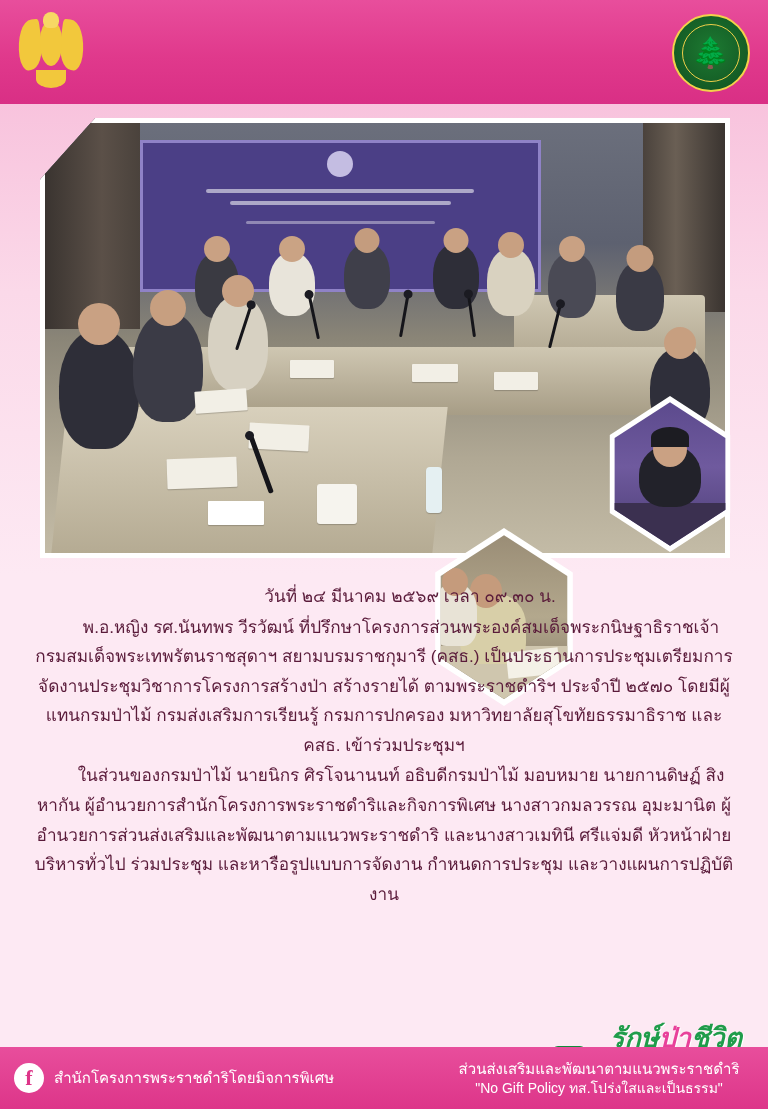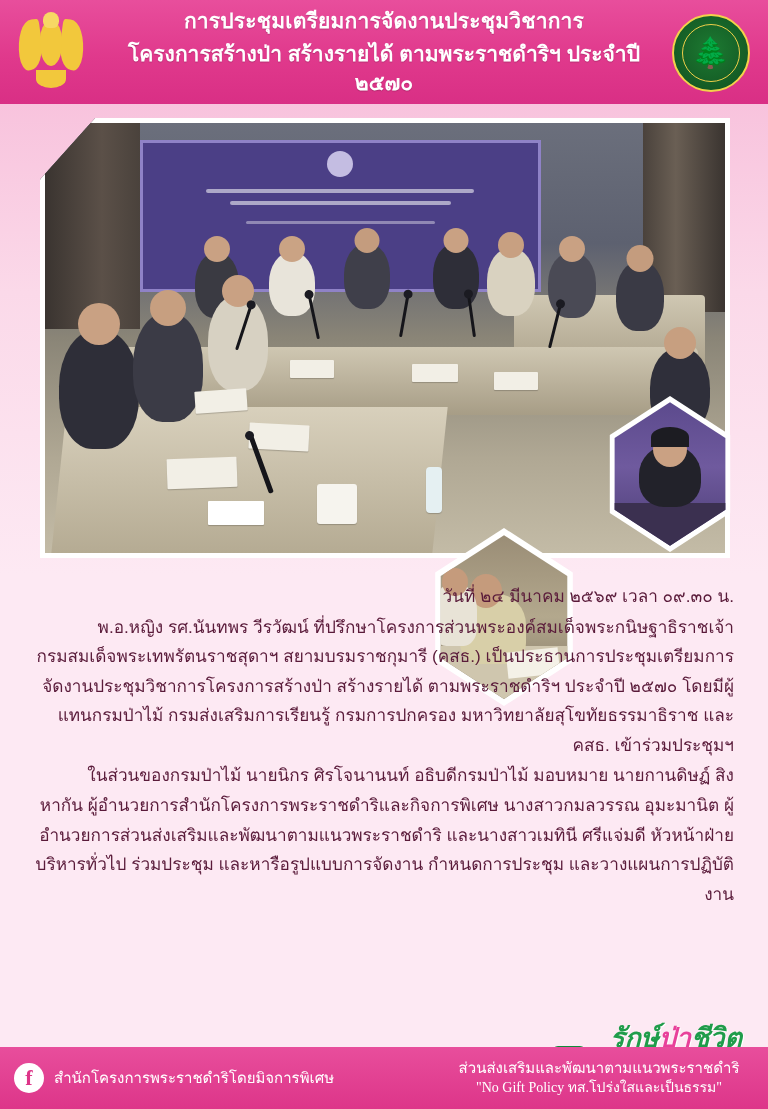--- a/index.html
+++ b/index.html
@@ -327,21 +327,21 @@
     top: 582px;
     width: 768px;
     padding: 0 34px;
     box-sizing: border-box;
     color: #5a1b3a;
     font-size: 17.2px;
     line-height: 1.72;
   }
   .body-text p {
     margin: 0 0 1px 0;
-    text-align: right;
+    text-align: center;
   }
   .body-text p.indent {
     text-indent: 34px;
   }
   .body-text p.indent-big {
     text-indent: 52px;
   }
 
   
   .brand-logo {
@@ -457,45 +457,40 @@
     line-height: 1.3;
   }
   .footer-left .fl-1 { font-size: 15px; }
   .footer-left .fl-2 { font-size: 14px; }
   .footer-right {
     color: #ffffff;
     text-align: center;
     width: 44%;
     box-sizing: border-box;
     line-height: 1.3;
-    font-family: Liberation Serif, serif;
   }
   .footer-right .fr-1 { font-size: 15px; }
   .footer-right .fr-2 { font-size: 14px; }
 </style>
 </head>
 <body>
 
 <div class="poster">
 
   <div class="header">
     <div class="header-emblem-left">
       <div class="garuda">
         <div class="g-wing left"></div>
         <div class="g-wing right"></div>
         <div class="g-body"></div>
         <div class="g-tail"></div>
         <div class="g-head"></div>
       </div>
     </div>
 
-    <div class="header-titles">
-      <div class="header-title-1">การประชุมเตรียมการจัดงานประชุมวิชาการ</div>
-      <div class="header-title-2">โครงการสร้างป่า สร้างรายได้ ตามพระราชดำริฯ ประจำปี ๒๕๗๐</div>
-    </div>
 
     <div class="header-emblem-right">
       <div class="seal-inner">🌲</div>
     </div>
   </div>
 
   <div class="photo-area">
     <div class="photo-bg-stripe"></div>
 
     <div class="main-photo-frame">

